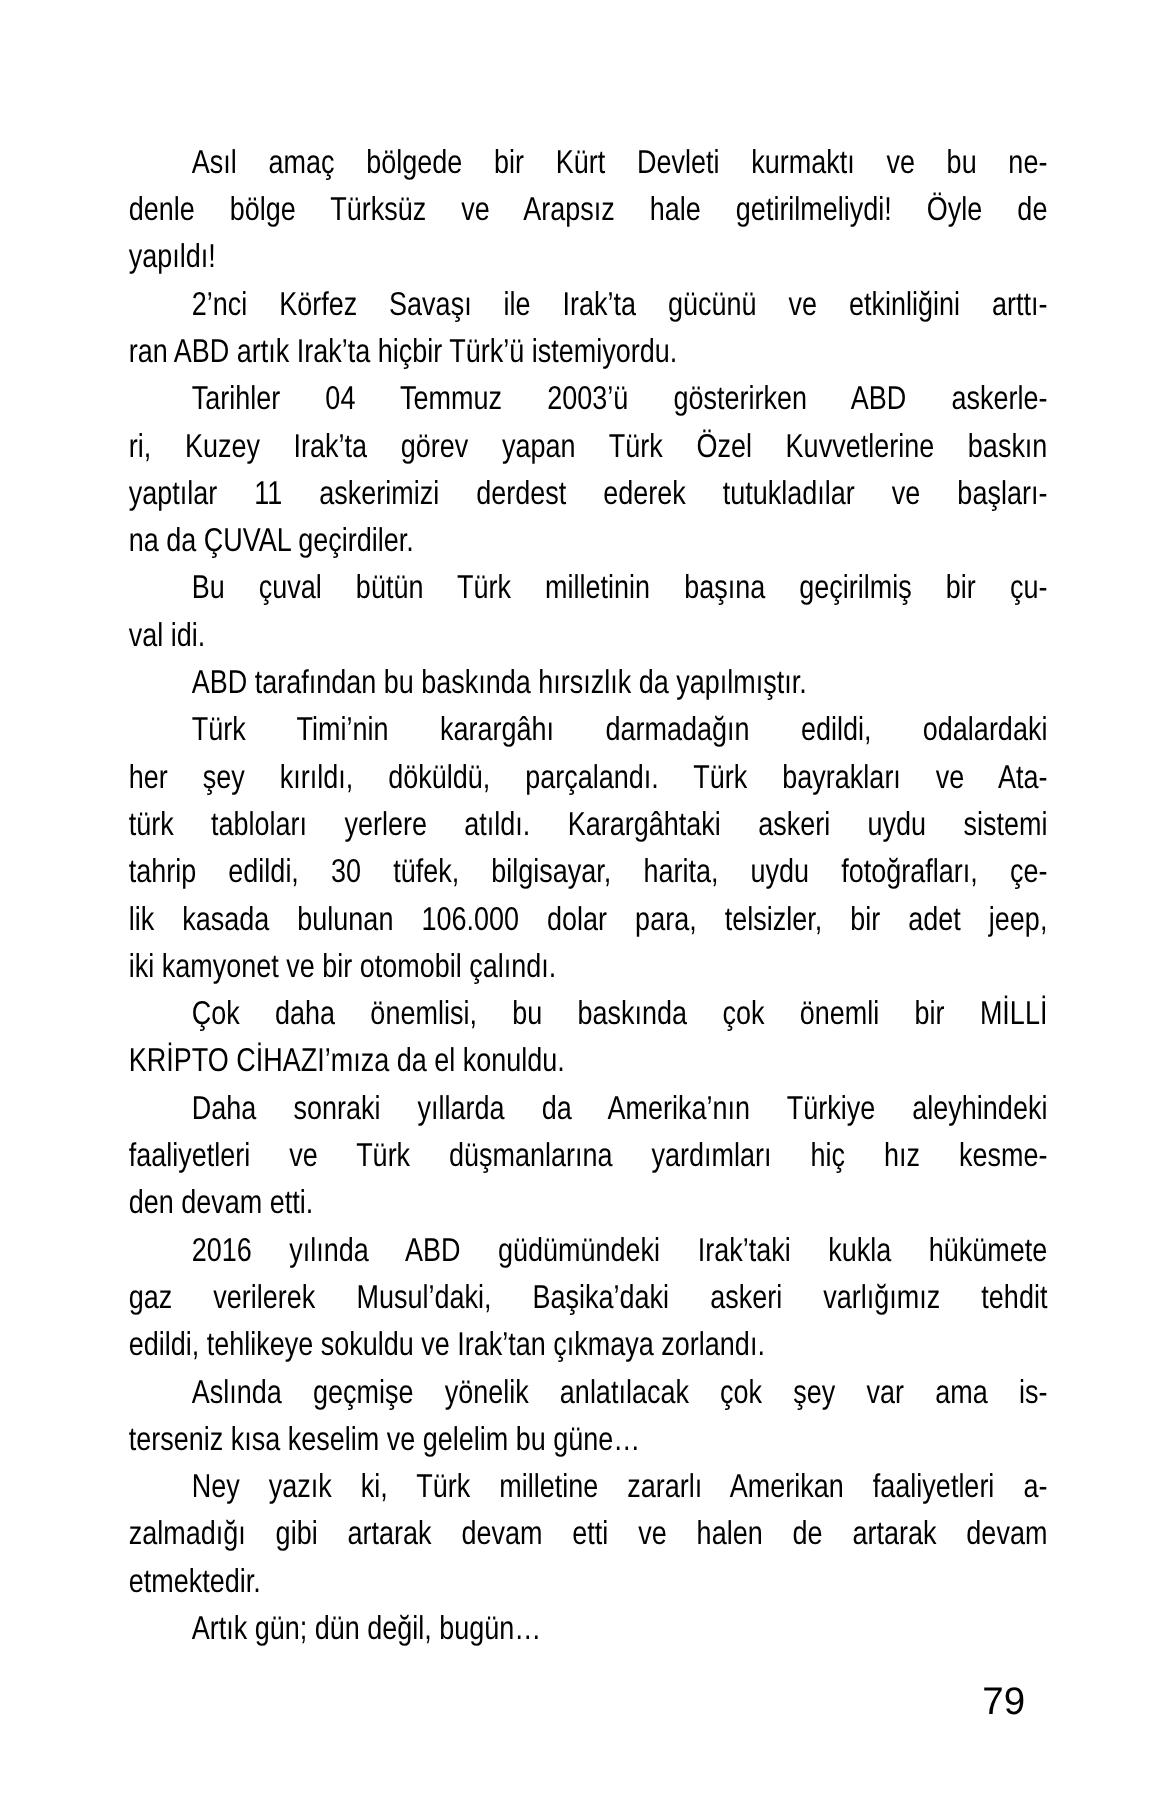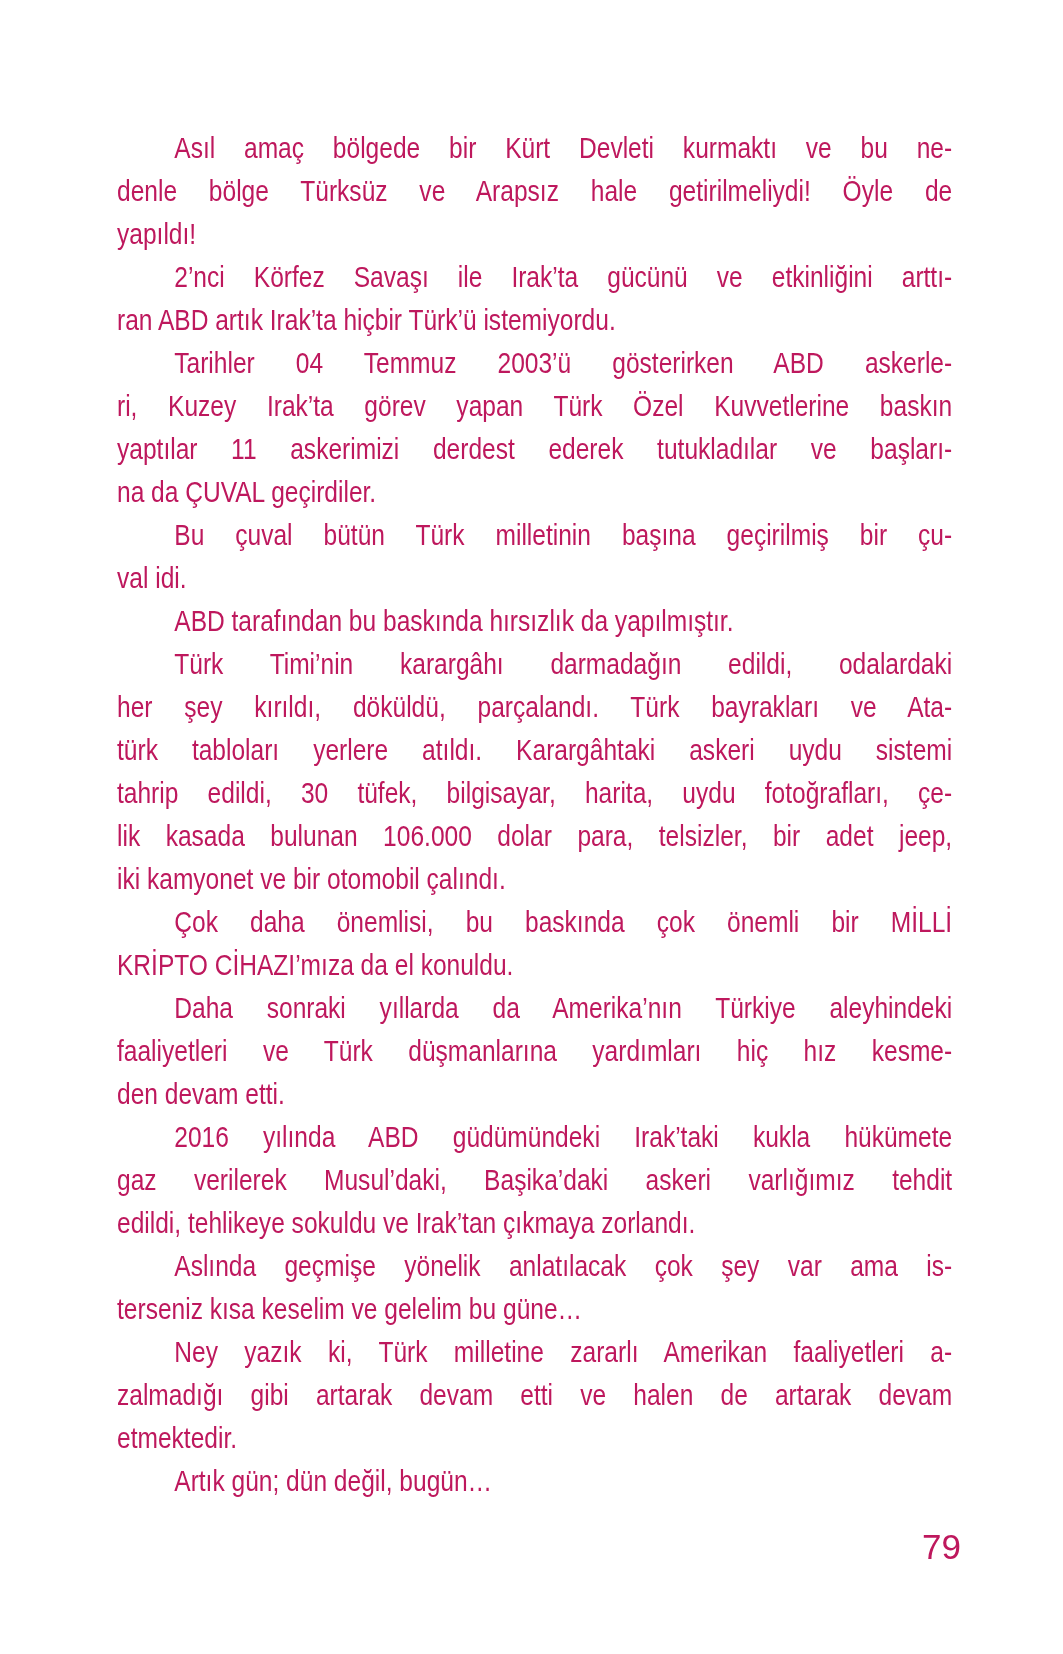--- a/index.html
+++ b/index.html
@@ -5,21 +5,21 @@
   html, body {
     margin: 0;
     padding: 0;
     background: #ffffff;
   }
   .page {
     position: relative;
     width: 1063px;
     height: 1646px;
     background: #ffffff;
-    color: #be185d;
+    color: #000000;
     font-family: "Liberation Sans", sans-serif;
     overflow: hidden;
   }
   
   .text-block {
     position: absolute;
     left: 117px;
     top: 126px;
     width: 1021px;
     transform: scaleX(0.818);
@@ -30,21 +30,21 @@
   }
   .paragraph { margin: 0; padding: 0; }
   .line { text-align: left; }
   .line.justify {
     text-align: justify;
     text-align-last: justify;
   }
   .line.first { text-indent: 70px; }
   .page-number {
     position: absolute;
-    left: 922px;
+    left: 893px;
     top: 1529px;
     font-size: 35px;
     line-height: 1;
     font-weight: 400;
   }
 </style>
 </head>
 <body>
 
 <div class="page">

